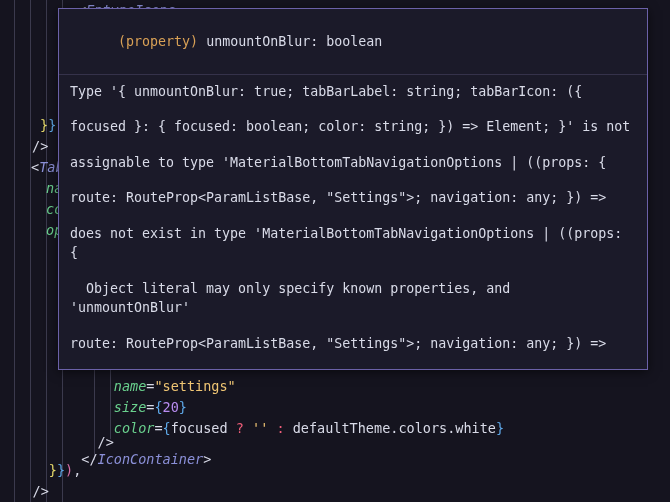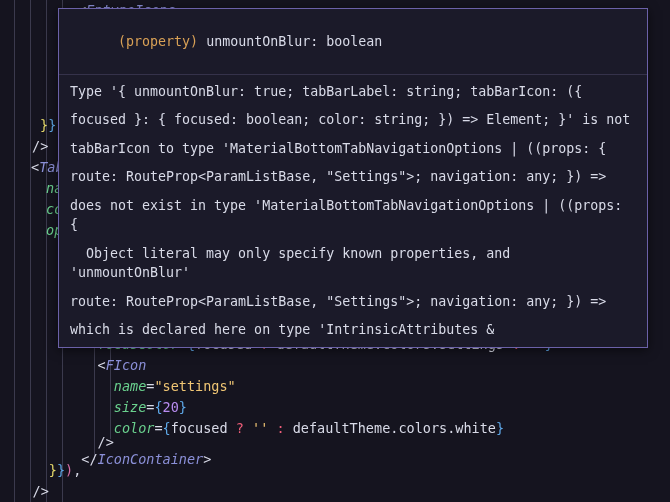--- a/index.html
+++ b/index.html
@@ -96,21 +96,21 @@
   .sig-type { color: #d9dbe8; }
   #tooltip-body {
     padding: 7px 10px 7px 11px;
     color: #d9dbe8;
   }
   .tt-para {
     margin: 0;
     white-space: pre-wrap;
     word-break: normal;
   }
-  .tt-para + .tt-para { margin-top: 9px; }
+  .tt-para + .tt-para { margin-top: 16px; }
   .tt-gap { height: 9px; }
   .tt-code { color: #d9dbe8; }
   .tt-dim { color: #7e8296; }
   .tt-link { color: #4aa3e8; }
 </style>
 </head>
 <body>
 
 <div id="screen">
 
@@ -148,26 +148,25 @@
     </div>
 
   <div id="tooltip">
     <div id="tooltip-signature">
       <span class="sig-kwd">(property)</span><span class="sig-name"> </span><span class="sig-name">unmountOnBlur</span><span class="sig-name">: </span><span class="sig-type">boolean</span>
     </div>
     <div id="tooltip-body">
       <div id="tt-msg-0">
           <div class="tt-para tt-code">Type '{ unmountOnBlur: true; tabBarLabel: string; tabBarIcon: ({</div>
           <div class="tt-para tt-code">focused }: { focused: boolean; color: string; }) =&gt; Element; }' is not</div>
-          <div class="tt-para tt-code">tabBarIcon to type 'MaterialBottomTabNavigationOptions | ((props: {</div>
+          <div class="tt-para tt-code">assignable to type 'MaterialBottomTabNavigationOptions | ((props: {</div>
           <div class="tt-para tt-code">route: RouteProp&lt;ParamListBase, "Settings"&gt;; navigation: any; }) =&gt;</div>
           <div class="tt-para tt-code">does not exist in type 'MaterialBottomTabNavigationOptions | ((props: {</div>
           <div class="tt-para tt-code">  Object literal may only specify known properties, and 'unmountOnBlur'</div>
           <div class="tt-para tt-code">route: RouteProp&lt;ParamListBase, "Settings"&gt;; navigation: any; }) =&gt;</div>
         </div>
       <div class="tt-gap"></div>
       <div id="tt-msg-1">
-          <div class="tt-para tt-code">which is declared here on type 'IntrinsicAttributes &amp;</div>
         </div>
     </div>
   </div>
 
 </div>
 
 </body></html>

